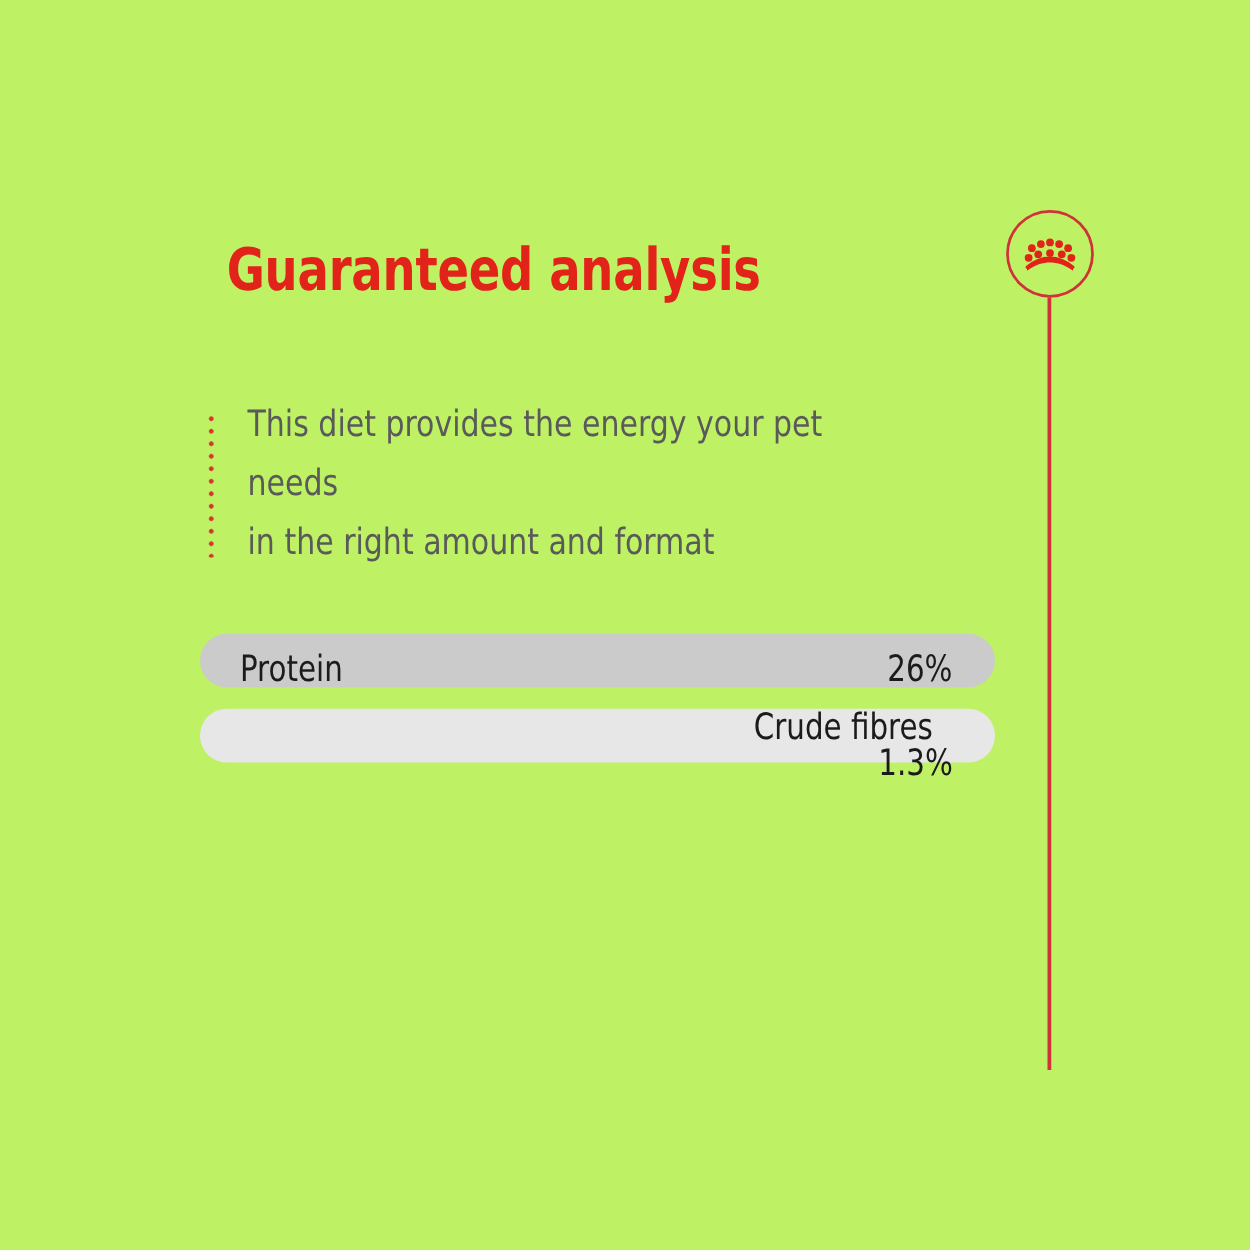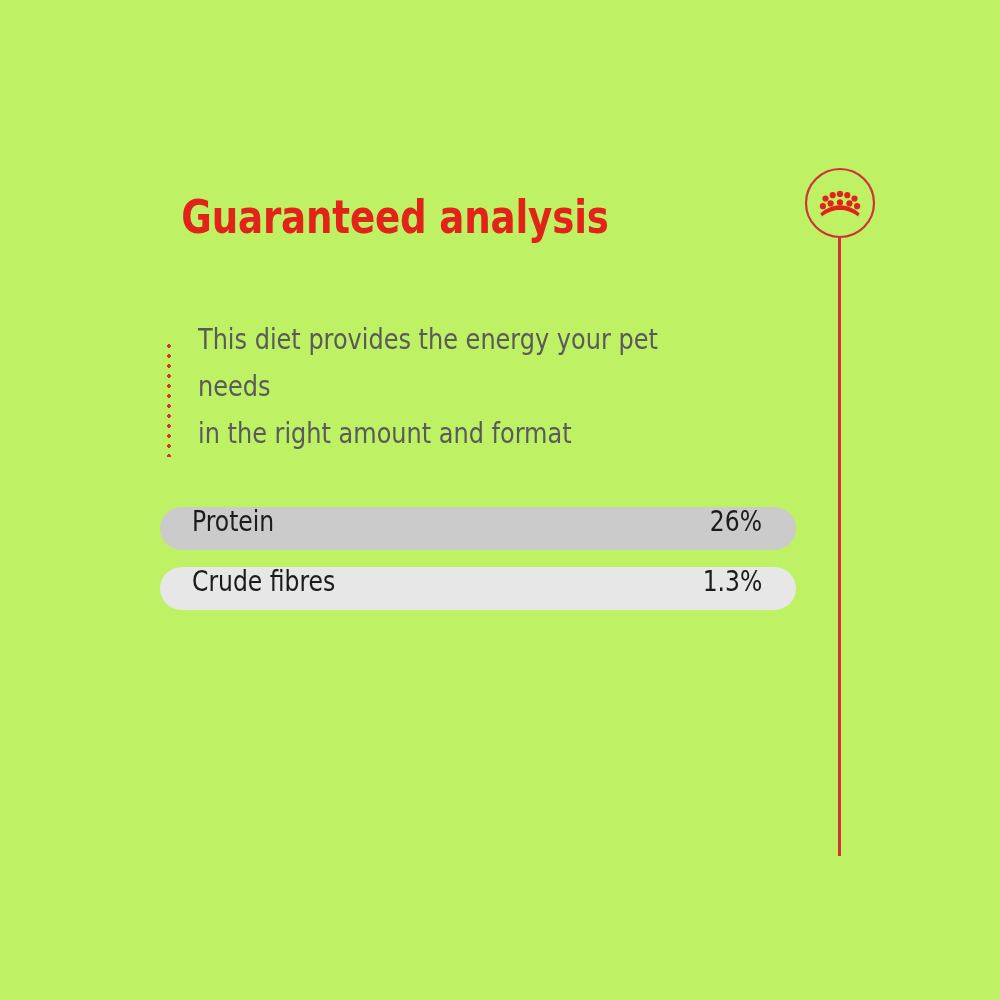--- a/index.html
+++ b/index.html
@@ -38,21 +38,21 @@
     white-space: nowrap;
   }
 
   
   .desc-block {
     position: absolute;
     left: 164px;
     top: 316px;
     width: 620px;
     display: flex;
-    align-items: flex-end;
+    align-items: center;
   }
   .dotted-rule {
     width: 10px;
     flex: 0 0 10px;
     min-height: 118px;
     background-image: radial-gradient(circle, #d6332b 0 1.6px, rgba(214,51,43,0) 2.1px);
     background-size: 10px 10px;
     background-position: 0 2px;
     background-repeat: repeat-y;
   }
@@ -74,30 +74,31 @@
     left: 160px;
     top: 507px;
     width: 636px;
   }
   .analysis-row {
     position: relative;
     height: 43px;
     margin-bottom: 17px;
     border-radius: 22px;
     display: flex;
-    align-items: flex-start;
+    align-items: flex-end;
     justify-content: space-between;
     padding: 0 34px 0 32px;
     box-sizing: border-box;
   }
   .analysis-row.shade-dark {
     background: #cbcbcb;
   }
   .analysis-row.shade-light {
     background: #e7e7e7;
+    flex-direction: column;
   }
   .row-label,
   .row-value {
     color: #1b1b1b;
     font-family: "Liberation Sans Narrow", "DejaVu Sans Condensed", "Liberation Sans", sans-serif;
     font-size: 29px;
     font-weight: normal;
     line-height: 1;
     transform: scaleX(0.9);
     white-space: nowrap;

